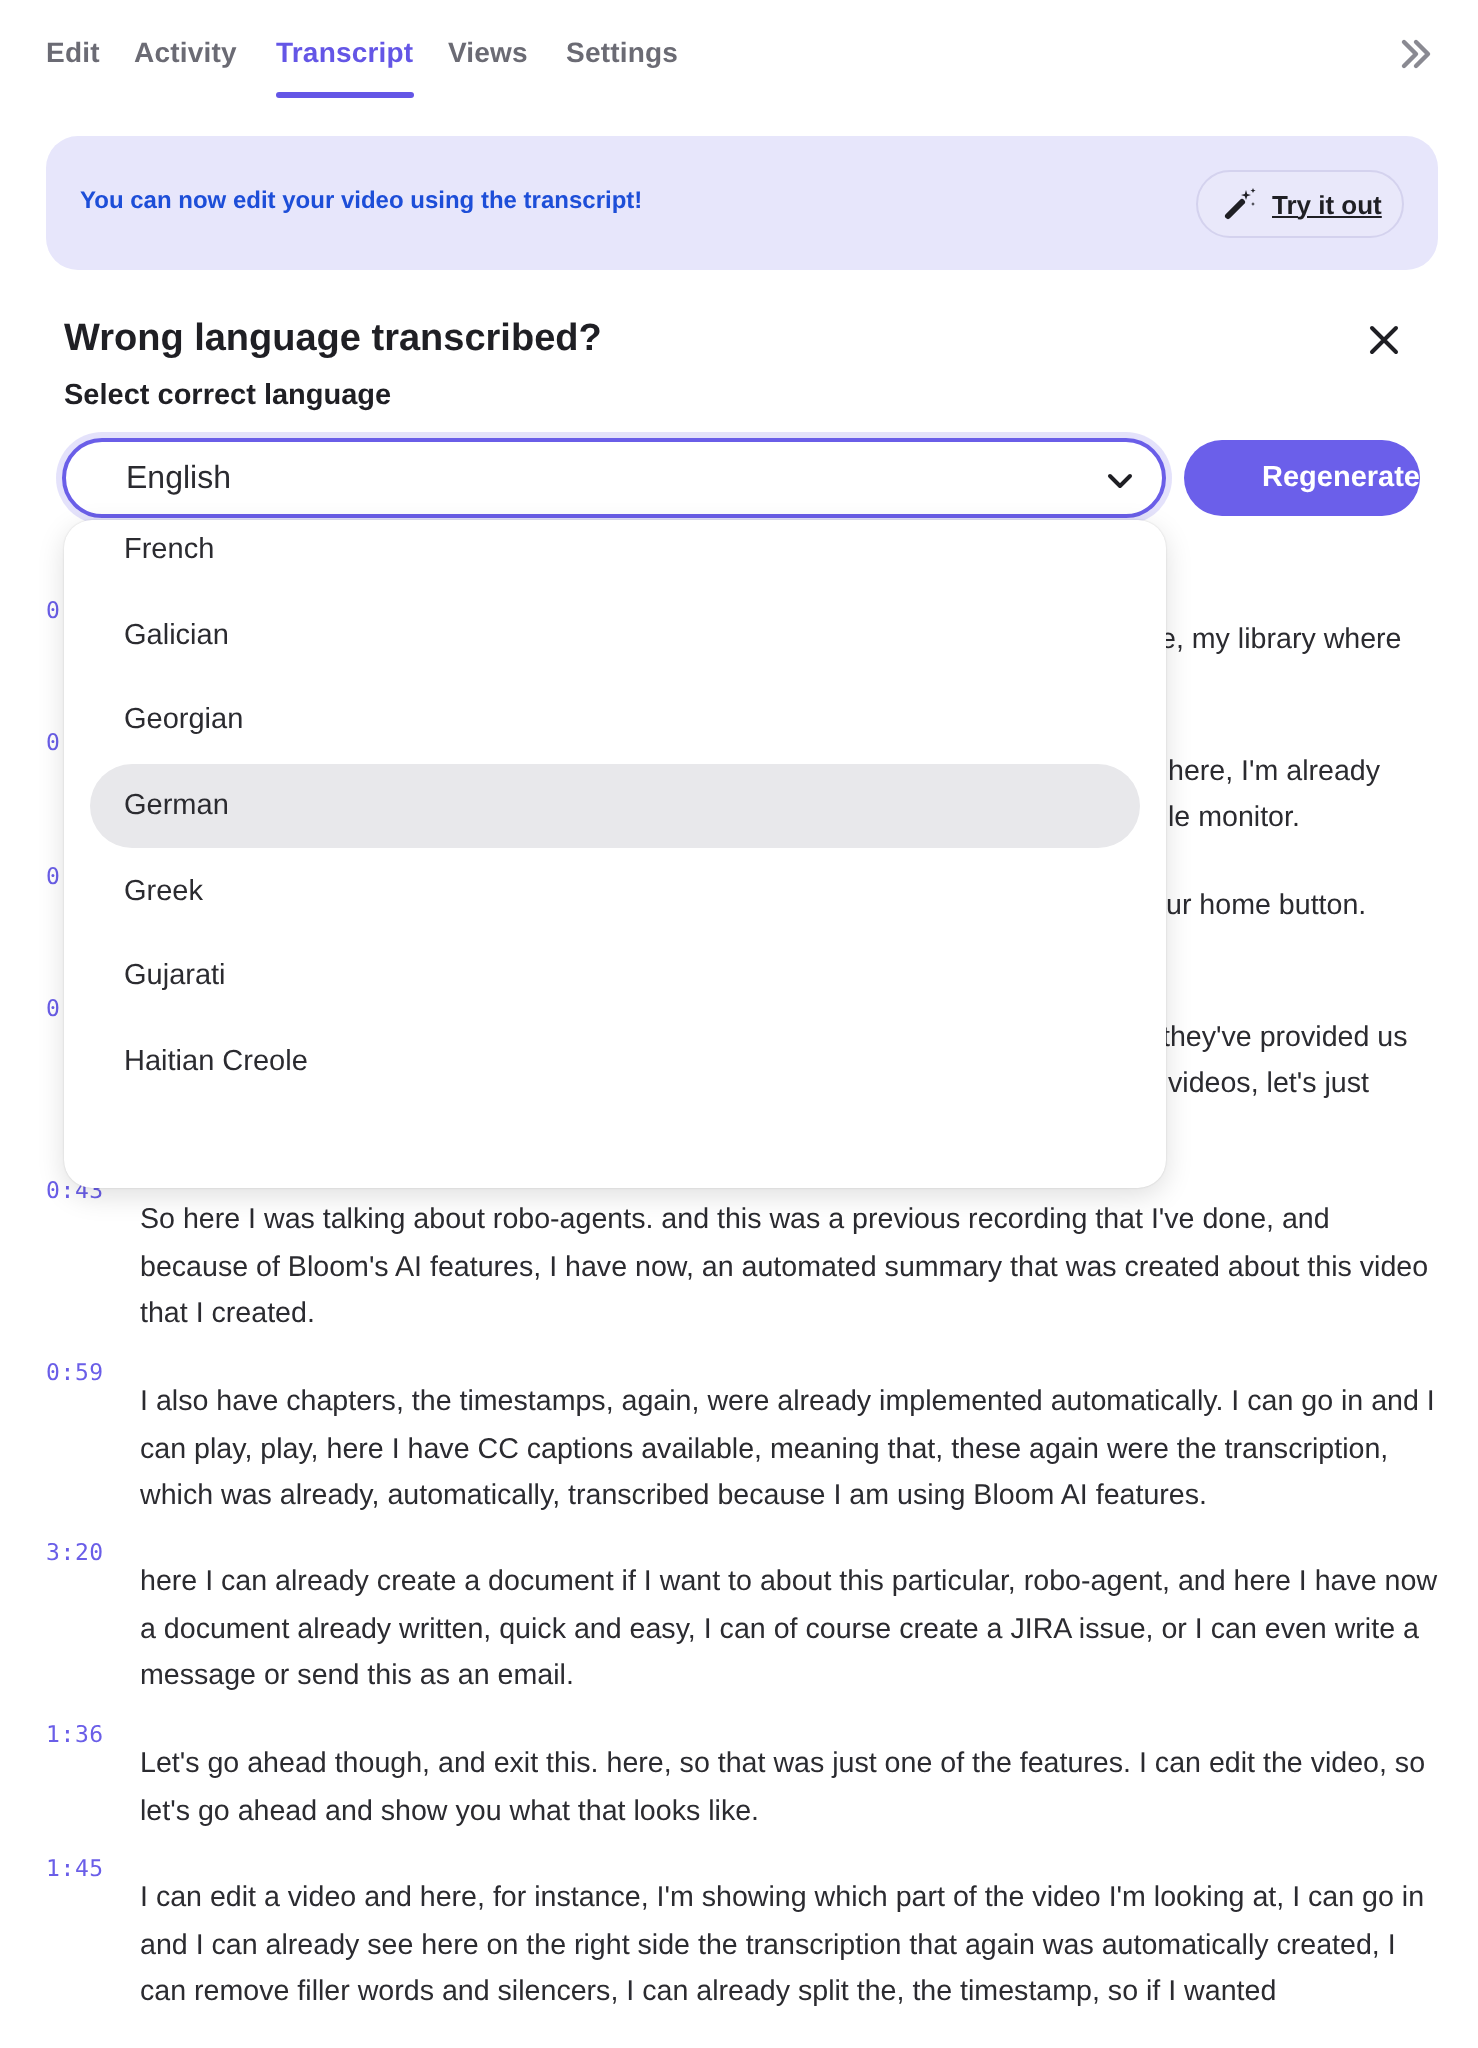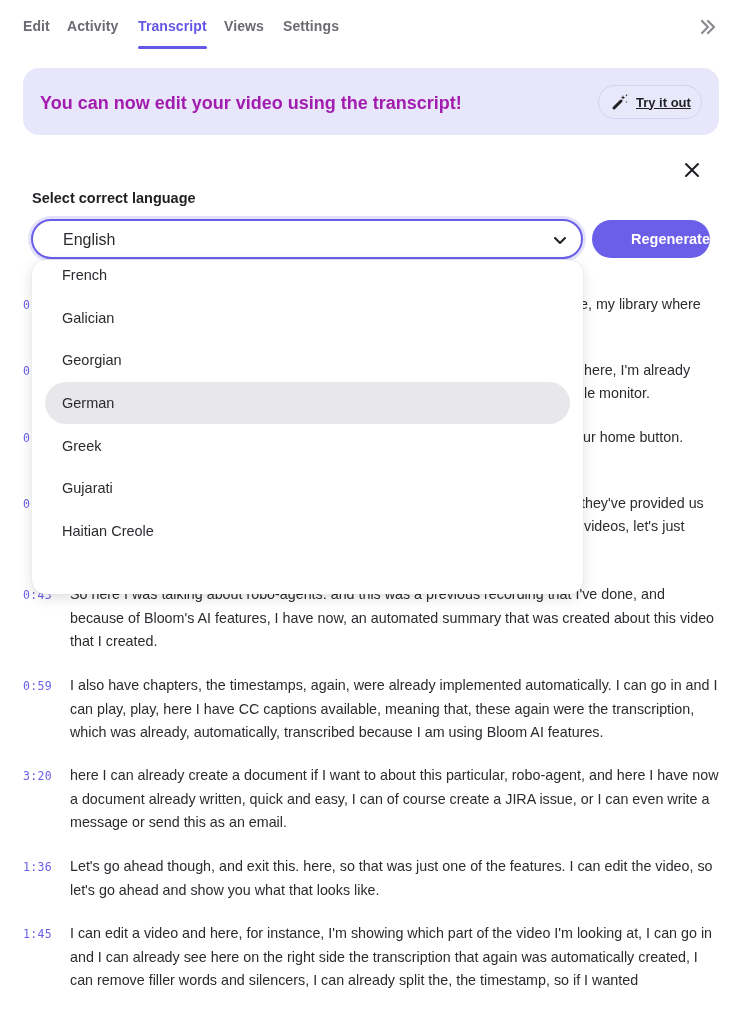--- a/index.html
+++ b/index.html
@@ -28,21 +28,21 @@
       cursor: pointer;
     }
 
     
     .banner {
       position: absolute; left: 23px; top: 68px; width: 696px; height: 67px;
       background: #e7e6fb; border-radius: 16px;
     }
     .banner-text {
       position: absolute; left: 17px; top: 25px;
-      font-size: 18px; font-weight: bold; color: #a21caf;
+      font-size: 12px; font-weight: bold; color: #1d4ed8;
     }
     .try-btn {
       position: absolute; right: 17px; top: 17px; height: 34px; width: 104px;
       border: 1px solid #d4d2ee; border-radius: 17px; background: #e9e8fa;
       display: flex; align-items: center; gap: 7px; padding-left: 12px;
       cursor: pointer;
     }
     .try-btn .wand { width: 18px; height: 18px; }
     .try-btn span.lbl { font-size: 13px; font-weight: bold; color: #1f1f24; text-decoration: underline; }
 
@@ -88,21 +88,21 @@
     .opt.hl { background: #e8e8eb; }
 
     
     .row { position: absolute; left: 0; width: 739px; }
     .ts {
       position: absolute; left: 23px; font-family: "DejaVu Sans Mono", monospace;
       font-size: 11.5px; color: #6a5ee8; cursor: pointer; letter-spacing: 0.3px;
     }
     .txt {
       position: absolute; left: 70px; width: 650px;
-      font-size: 14.3px; line-height: 23.5px; color: #2b2b30;
+      font-size: 14.3px; line-height: 23.5px; color: #2b2b30; margin-top: 16px;
     }
     .behind .ts { left: 23px; }
   </style>
 </head>
 <body>
 
 <div class="root">
 
   <div class="tabs">
     <span class="tab" style="left:0">Edit</span>
@@ -123,20 +123,21 @@
       <svg class="wand" viewBox="0 0 18 18">
         <path d="M3 15 L10 8" stroke="#1f1f24" stroke-width="3" stroke-linecap="round"></path>
         <path d="M12 2 L12.6 4 L14.5 4.5 L12.6 5.1 L12 7 L11.4 5.1 L9.5 4.5 L11.4 4 Z" fill="#1f1f24"></path>
         <path d="M15.5 1 L15.9 2 L16.8 2.3 L15.9 2.6 L15.5 3.5 L15.1 2.6 L14.2 2.3 L15.1 2 Z" fill="#1f1f24"></path>
         <path d="M15.5 8 L15.8 8.8 L16.5 9 L15.8 9.2 L15.5 10 L15.2 9.2 L14.5 9 L15.2 8.8 Z" fill="#1f1f24"></path>
       </svg>
       <span class="lbl">Try it out</span>
     </div>
   </div>
 
+  <div class="lang-title">Wrong language transcribed?</div>
   <svg class="close-icon" viewBox="0 0 18 18">
     <path d="M3 3 L15 15 M15 3 L3 15" stroke="#1f1f24" stroke-width="2" stroke-linecap="round"></path>
   </svg>
   <div class="lang-label">Select correct language</div>
   <div class="lang-select">
     <span class="val">English</span>
     <svg class="chev" viewBox="0 0 14 14">
       <path d="M2 5 L7 10 L12 5" fill="none" stroke="#1f1f24" stroke-width="2" stroke-linecap="round" stroke-linejoin="round"></path>
     </svg>
   </div>

